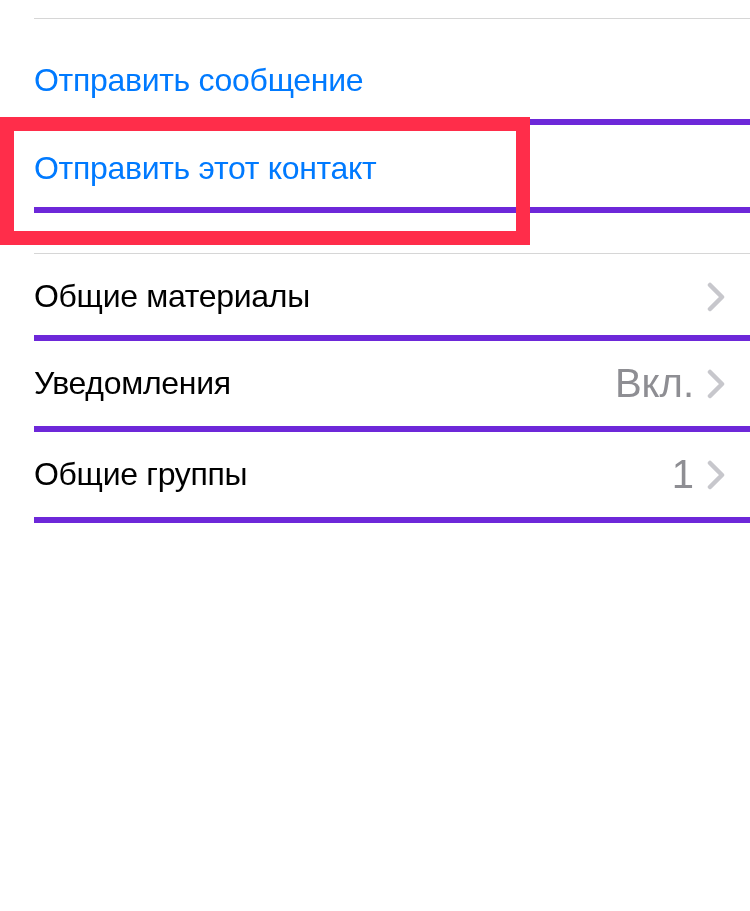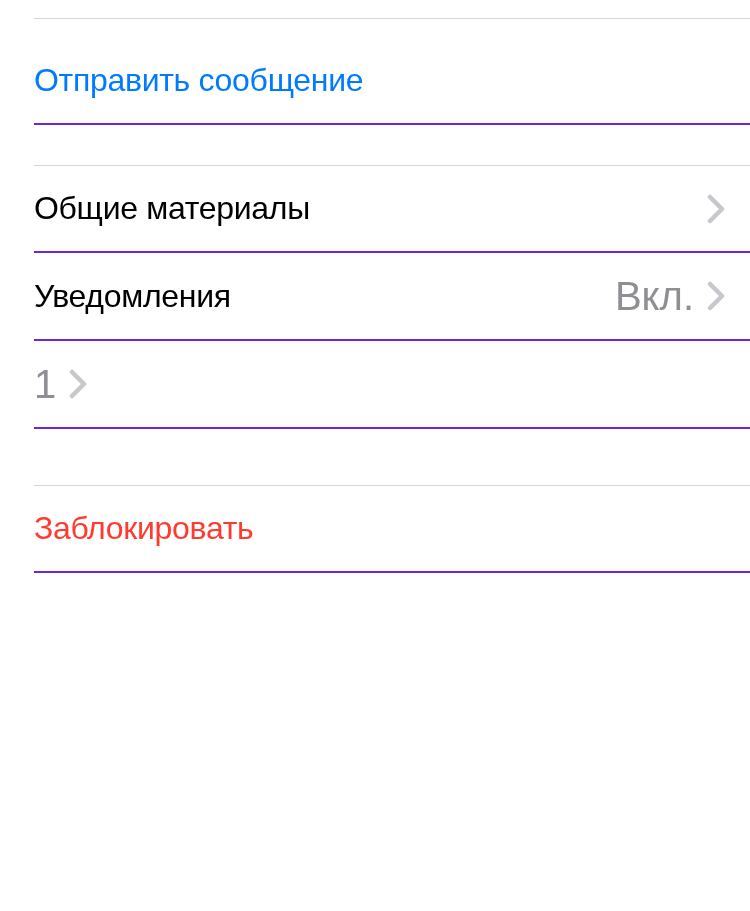--- a/index.html
+++ b/index.html
@@ -14,25 +14,25 @@
       height: 911px;
     }
     .container {
       width: 100%;
     }
     .section {
       margin-bottom: 40px;
     }
     .row {
       display: flex;
-      align-items: center;
+      align-items: flex-end;
       justify-content: space-between;
       padding: 20px 0;
       margin-left: 34px;
-      border-bottom: 2px solid #6d28d9;
+      border-bottom: 6px solid #6d28d9;
       min-height: 88px;
     }
     .row-content {
       display: flex;
       align-items: center;
       justify-content: space-between;
       flex: 1;
       padding-right: 22px;
     }
     .label {
@@ -105,20 +105,28 @@
 
   <div class="top-divider"></div>
 
   <div class="section section-actions">
     <div class="row">
       <div class="row-content">
         <span class="label label-blue">Отправить сообщение</span>
       </div>
     </div>
 
+    <div class="row-wrapper">
+      <div class="highlight-frame" style="left: 0; top: -8px; width: 530px; height: 128px;"></div>
+      <div class="row">
+        <div class="row-content">
+          <span class="label label-blue">Отправить этот контакт</span>
+        </div>
+      </div>
+    </div>
 
   </div>
 
   <div class="section section-settings">
     <div class="row">
       <div class="row-content">
         <span class="label label-black">Общие материалы</span>
         <div class="value-container">
           <span class="chevron">
             <svg width="22" height="30" viewBox="0 0 22 30" fill="none">
@@ -138,33 +146,27 @@
             <svg width="22" height="30" viewBox="0 0 22 30" fill="none">
               <path d="M4 3 L16 15 L4 27" stroke="#c7c7cc" stroke-width="4.5" stroke-linecap="round" stroke-linejoin="round"></path>
             </svg>
           </span>
         </div>
       </div>
     </div>
 
     <div class="row">
       <div class="row-content">
+        <span class="label label-black">Общие группы</span>
         <div class="value-container">
           <span class="value">1</span>
           <span class="chevron">
             <svg width="22" height="30" viewBox="0 0 22 30" fill="none">
               <path d="M4 3 L16 15 L4 27" stroke="#c7c7cc" stroke-width="4.5" stroke-linecap="round" stroke-linejoin="round"></path>
             </svg>
           </span>
         </div>
       </div>
     </div>
   </div>
 
-  <div class="section section-block">
-    <div class="row">
-      <div class="row-content">
-        <span class="label label-red">Заблокировать</span>
-      </div>
-    </div>
-  </div>
 
 </div>
 
 </body></html>

